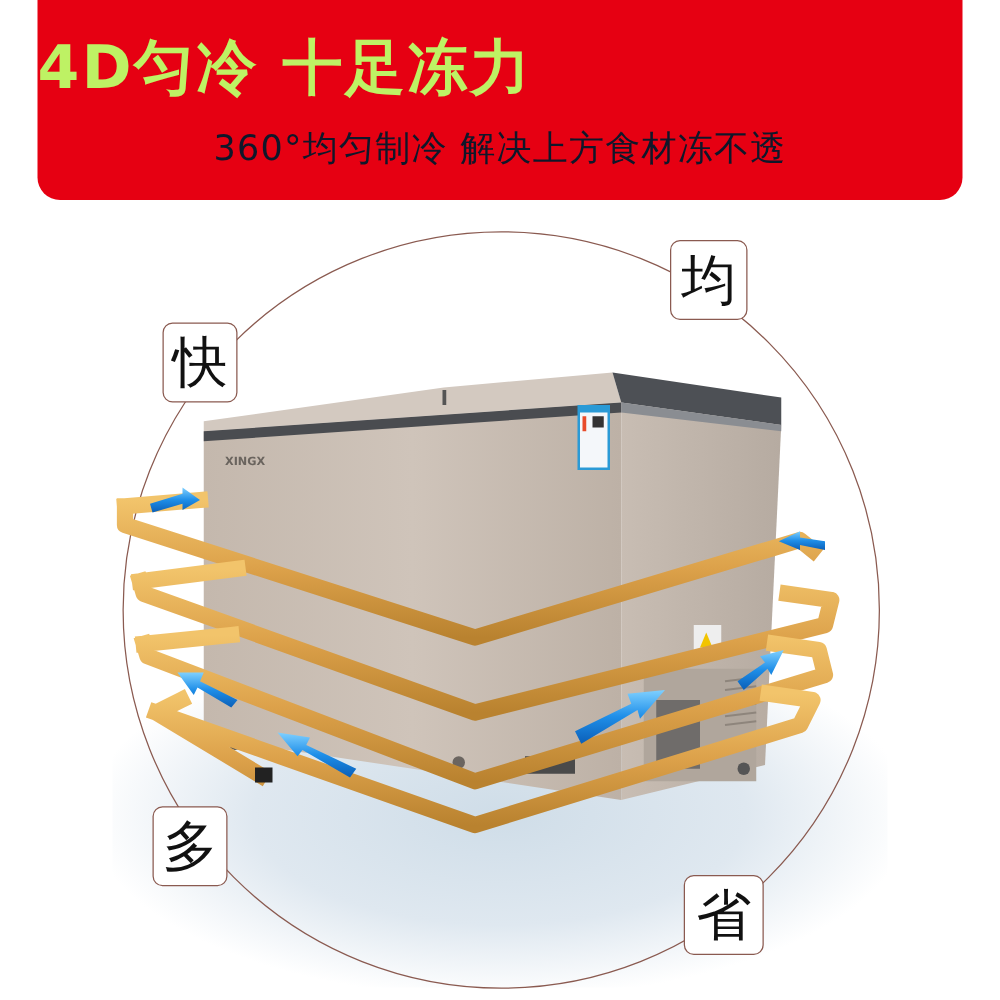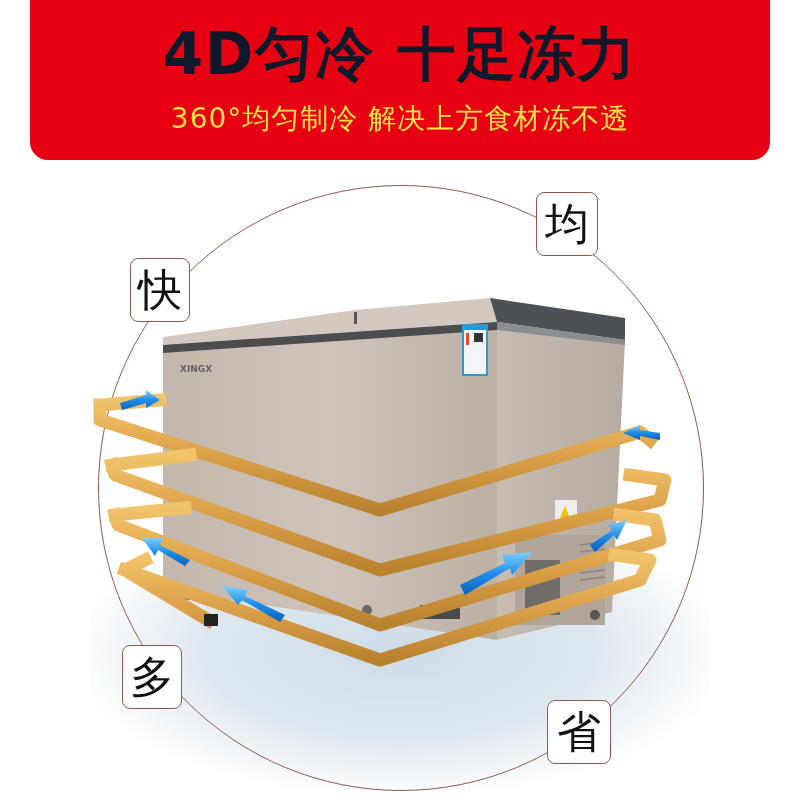--- a/index.html
+++ b/index.html
@@ -1,19 +1,19 @@
 <!DOCTYPE html>
 <html><head>
   <meta charset="utf-8">
   <style>
     html, body { margin:0; padding:0; }
     body { width:800px; height:800px; position:relative; overflow:hidden; background:#ffffff; font-family:"DejaVu Sans", sans-serif; }
     .banner { position:absolute; left:30px; top:0; width:740px; height:160px; background:#e60012; border-radius:0 0 18px 18px; }
-    .headline { position:absolute; left:0; right:0; top:24px; text-align:center; color:#0f172a; font-size:58px; font-weight:bold; letter-spacing:2px; line-height:60px; }
-    .subline { position:absolute; left:0; right:0; top:101px; text-align:center; color:#fde047; font-size:28px; line-height:36px; letter-spacing:1px; }
+    .headline { position:absolute; left:0; right:0; top:24px; text-align:left; color:#bef264; font-size:48px; font-weight:bold; letter-spacing:2px; line-height:60px; }
+    .subline { position:absolute; left:0; right:0; top:101px; text-align:center; color:#0f172a; font-size:28px; line-height:36px; letter-spacing:1px; }
     .floor { position:absolute; left:90px; top:380px; width:620px; height:230px; background:radial-gradient(ellipse at 50% 40%, #cfdde8 0%, #dfe8f0 45%, rgba(255,255,255,0) 75%); }
     .circle { position:absolute; left:98px; top:185px; width:606px; height:606px; border-radius:50%; border:1.5px solid #8a5a50; box-sizing:border-box; }
     .badge { position:absolute; width:60px; height:64px; background:#fff; border:1.5px solid #8a5a50; border-radius:8px; box-sizing:border-box; display:flex; align-items:center; justify-content:center; font-size:44px; color:#111; }
     svg { position:absolute; left:0; top:0; }
   </style>
 </head>
 <body>
 
 <div class="banner">
   <div class="headline">4D匀冷 十足冻力</div>

